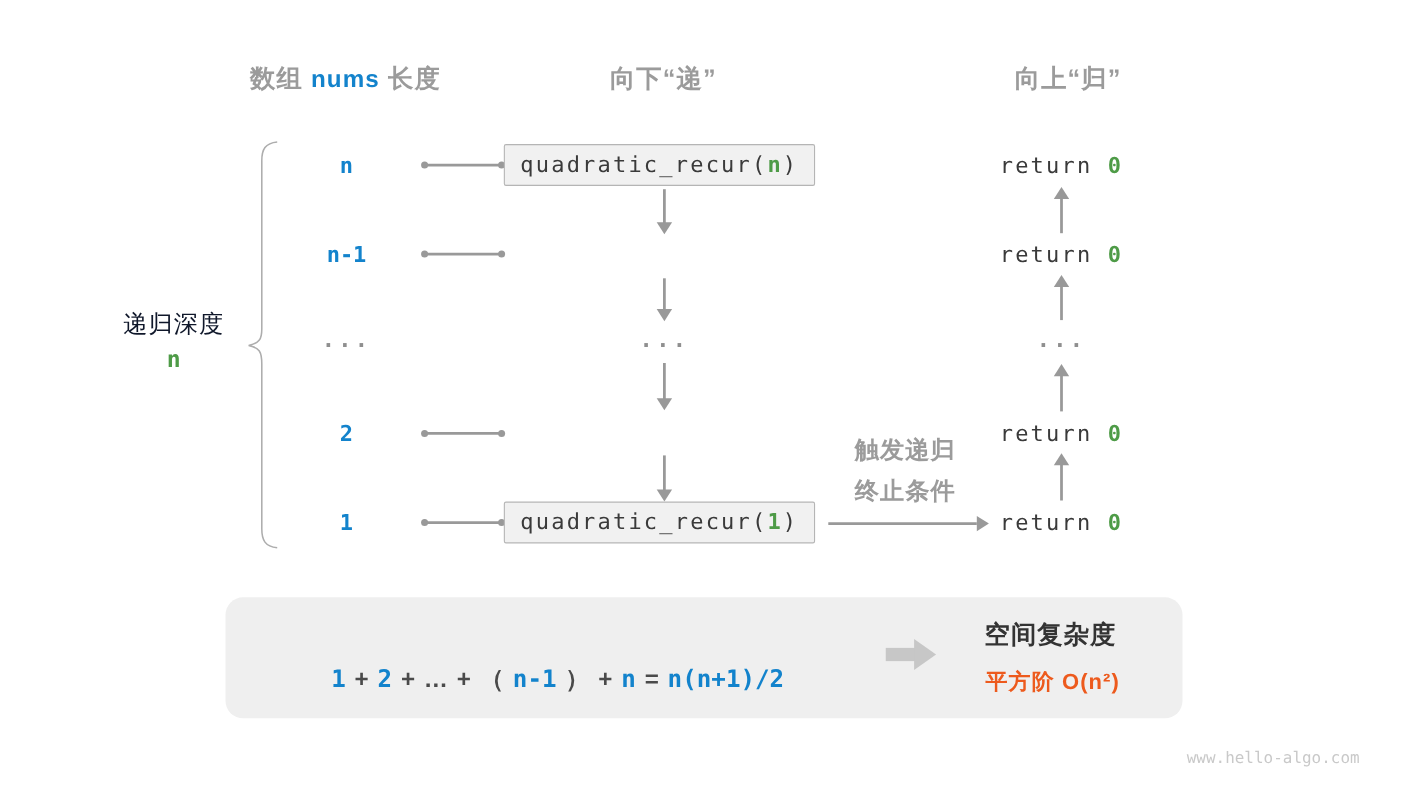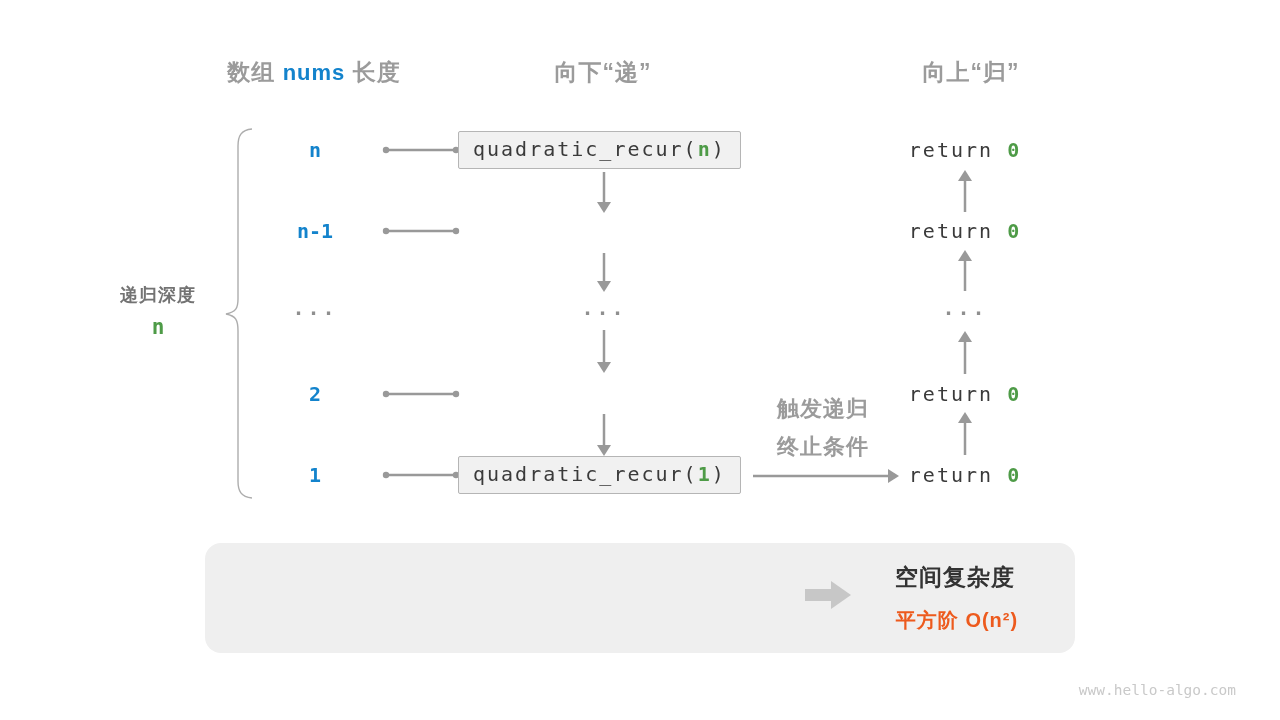--- a/index.html
+++ b/index.html
@@ -9,21 +9,21 @@
     font-family:"Liberation Sans", sans-serif; overflow:hidden;
   }
   .abs { position:absolute; }
   .cc { transform:translate(-50%,-50%); white-space:nowrap; }
 
   
   .hdr { font-size:23px; font-weight:700; color:#9b9b9b; letter-spacing:1px; }
   .hdr .code { font-family:Liberation Sans, sans-serif; color:#1383cc; font-size:22px; }
 
   
-  .depth-cn { font-size:18px; font-weight:700; color:#737373; letter-spacing:1px; }
+  .depth-cn { font-size:22px; font-weight:400; color:#0f172a; letter-spacing:1px; }
   .depth-n  { font-family:"DejaVu Sans Mono", monospace; font-size:21px; font-weight:700; color:#4e9b47; }
 
   
   .row-label { font-family:"DejaVu Sans Mono", monospace; font-size:20px; font-weight:700; color:#1383cc; }
   .code-box {
     background:#f1f1f1; border:1.5px solid #b5b5b5; border-radius:2px;
     height:38px; line-height:35px; padding:0 14px;
     font-family:"DejaVu Sans Mono", monospace; font-size:20px; letter-spacing:2px; color:#3a3a3a;
     transform:translateY(-50%); white-space:nowrap;
   }
@@ -121,20 +121,23 @@
   <div class="abs cc row-label" style="left:315px; top:475px;">1</div>
   <div class="abs code-box" style="left:458px; top:475px;"><span>quadratic_recur(</span><span class="param">1</span><span>)</span></div>
   <div class="abs cc ret" style="left:965px; top:475px;"><span>return </span><span class="zero">0</span></div>
 
   <div class="abs note" style="left:823px; top:390px; transform:translateX(-50%);">
     <div>触发递归</div>
     <div>终止条件</div>
   </div>
 
   <div class="abs panel">
+    <div class="abs cc formula" style="left:302px; top:75px;">
+      <span class="f-blue">1</span><span>+</span><span class="f-blue">2</span><span>+</span><span>…</span><span>+</span><span>（</span><span class="f-blue">n-1</span><span>）</span><span>+</span><span class="f-blue">n</span><span>=</span><span class="f-blue">n(n+1)/2</span>
+    </div>
 
     <svg class="abs" style="left:600px; top:38px;" width="46" height="28" viewBox="0 0 46 28">
       <rect x="0" y="8" width="27" height="12" fill="#c7c7c7"></rect>
       <polygon points="26,0 26,28 46,14" fill="#c7c7c7"></polygon>
     </svg>
     <div class="abs cc result-title" style="left:750px; top:34px;">空间复杂度</div>
     <div class="abs cc result-value" style="left:752px; top:77px;">平方阶 O(n²)</div>
   </div>
 
   <div class="abs watermark">www.hello-algo.com</div>

